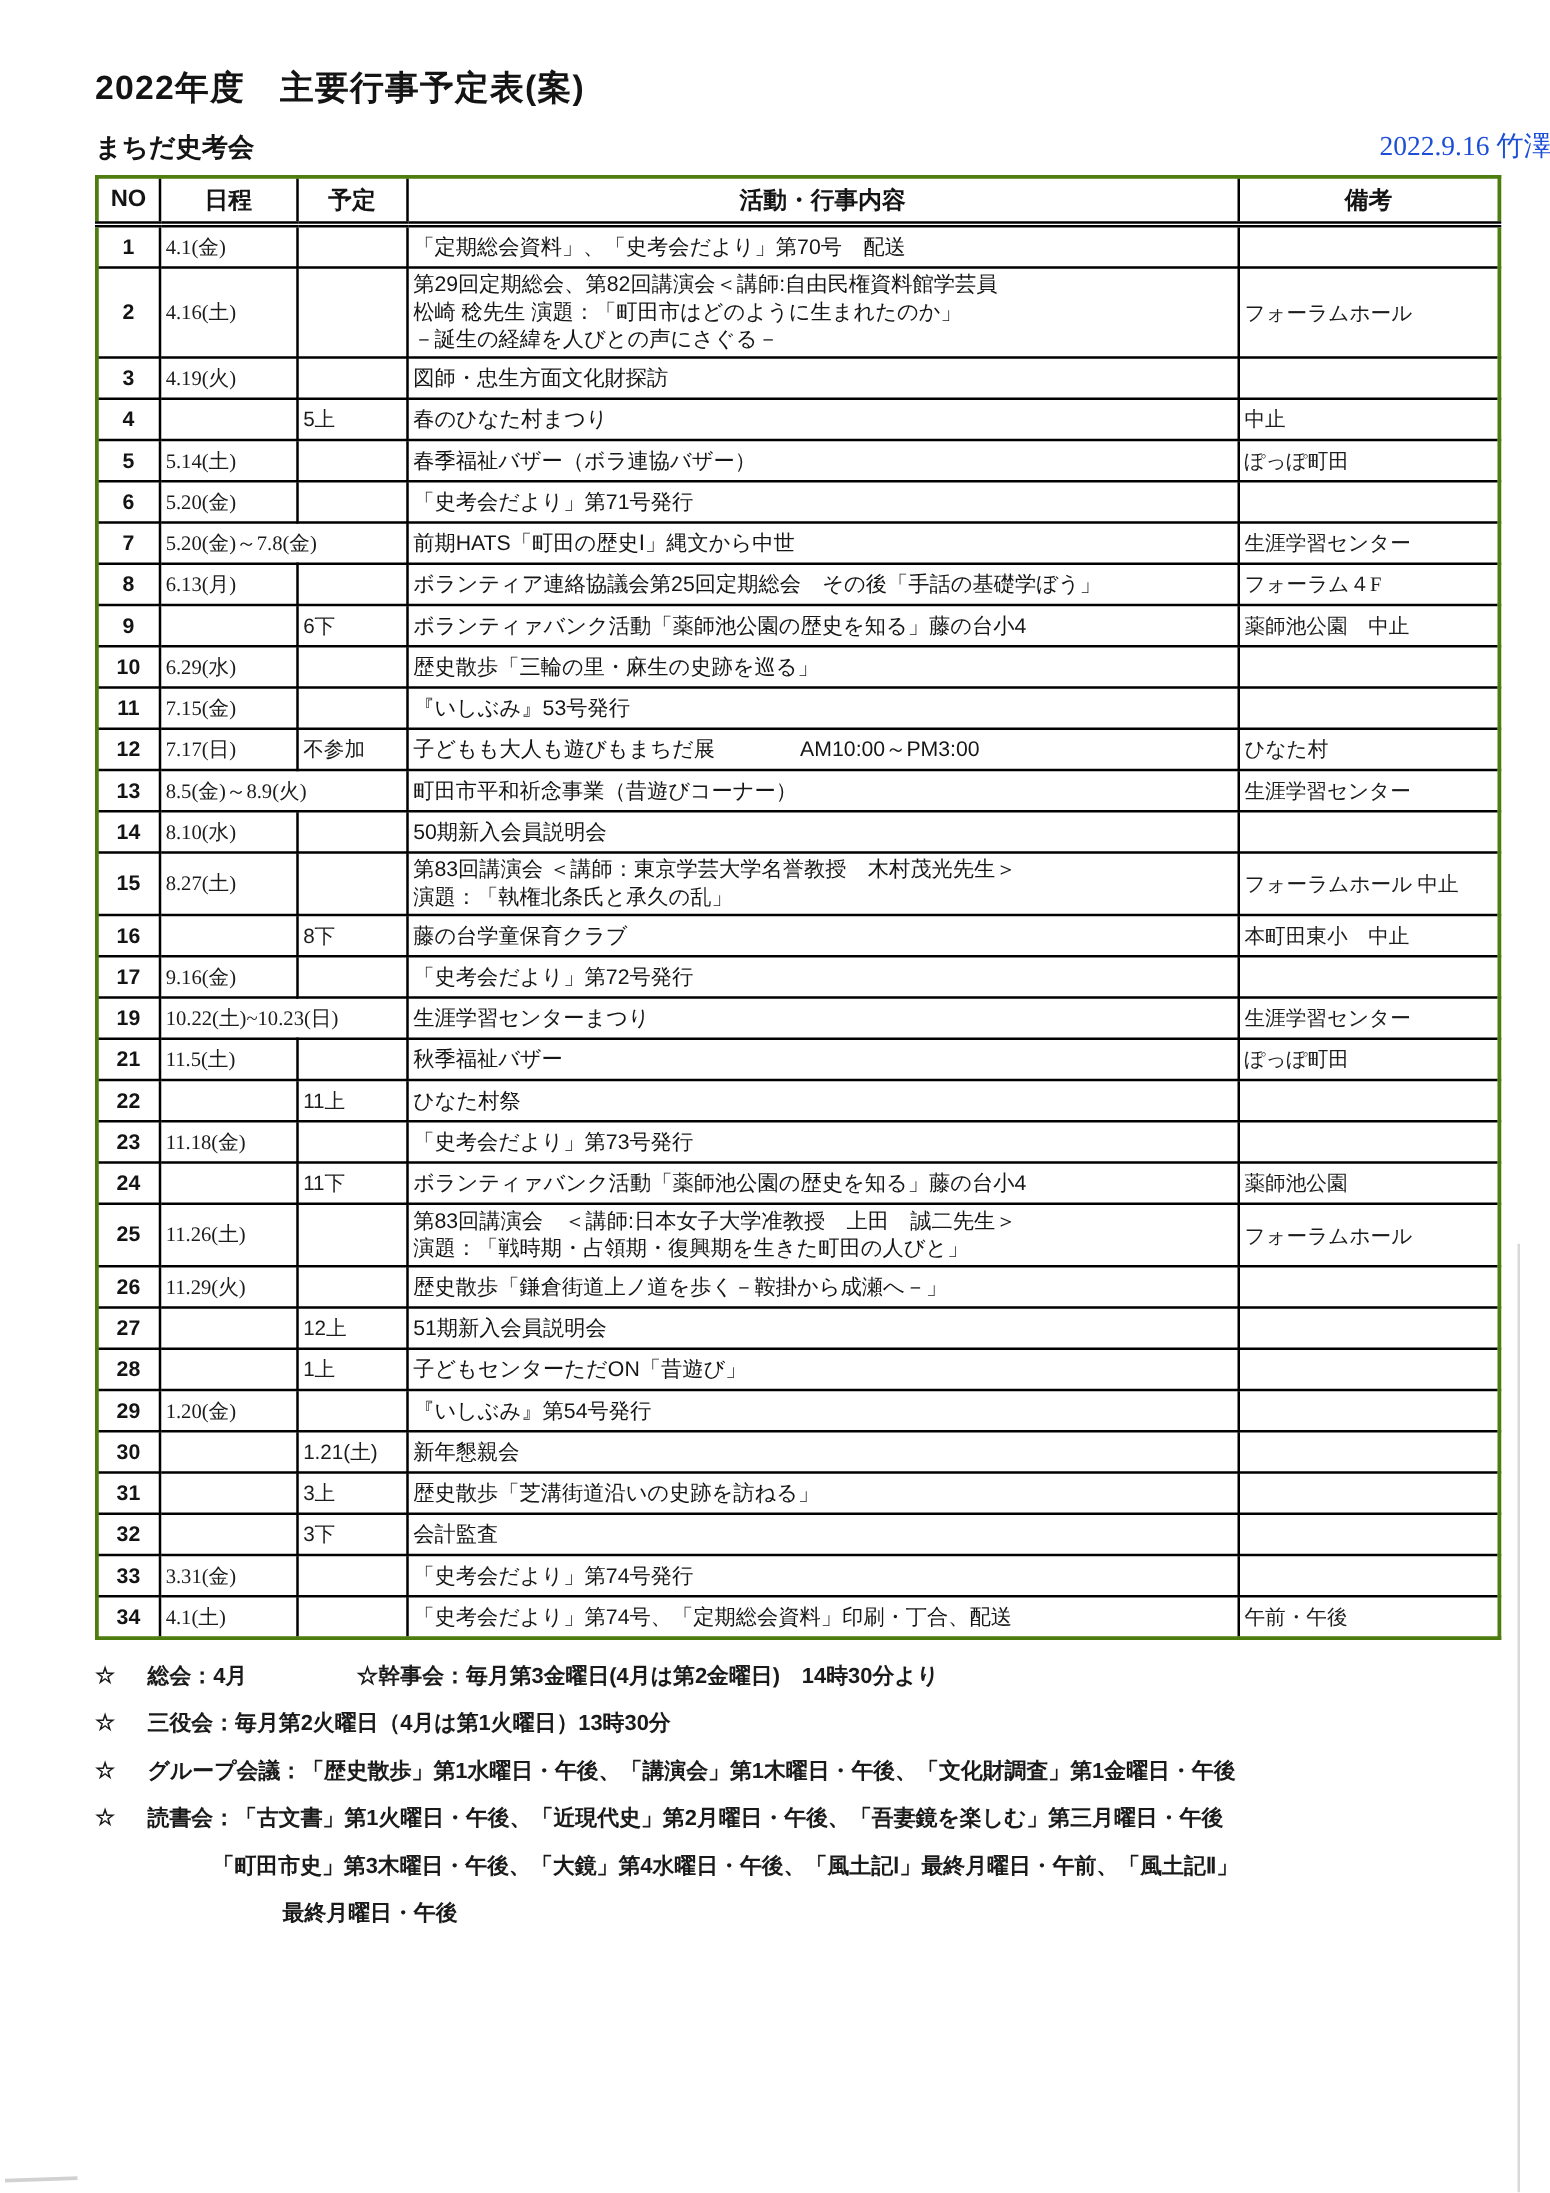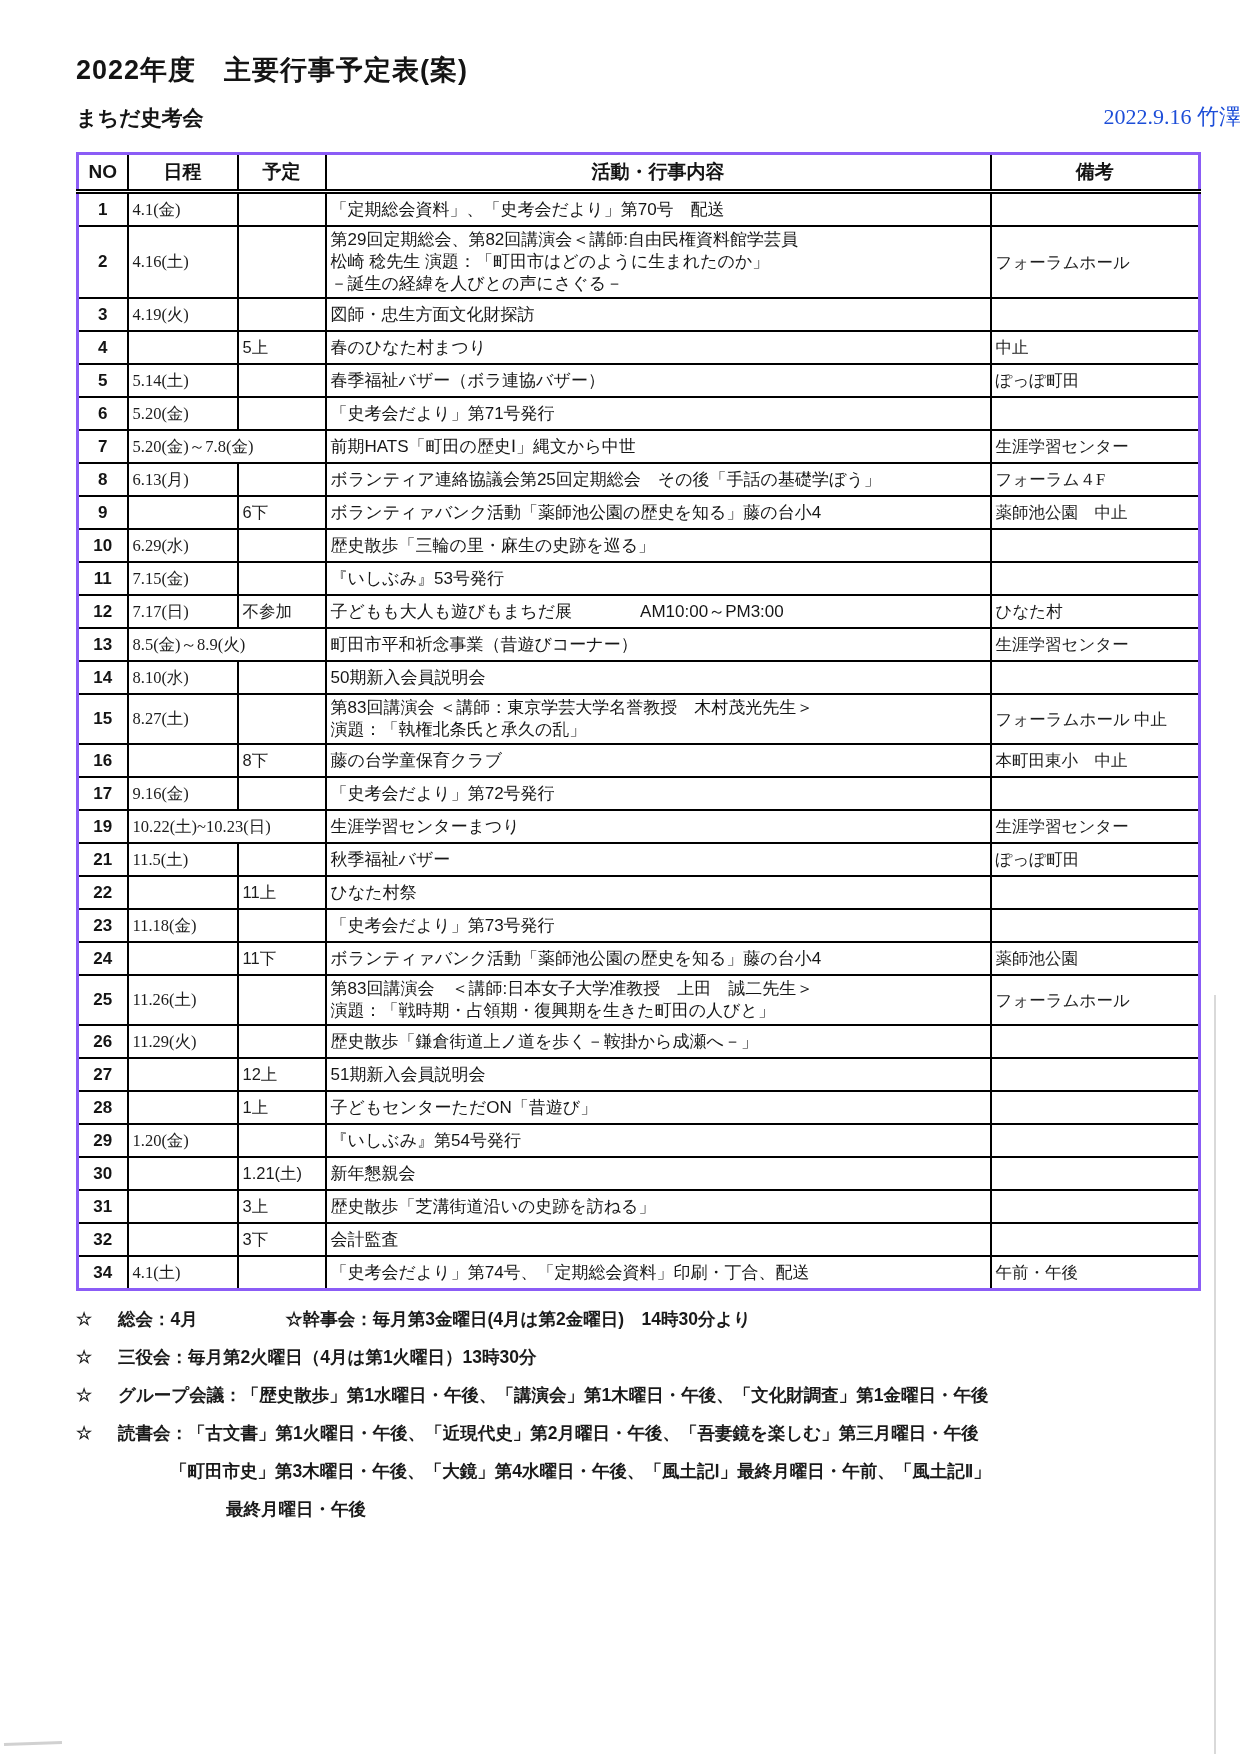--- a/index.html
+++ b/index.html
@@ -14,22 +14,22 @@
   }
   .subhead{
     margin-top:14px;display:flex;justify-content:space-between;align-items:flex-end;
   }
   .org{font-size:21px;font-weight:bold;}
   .docdate{
     font-family:"Liberation Serif","DejaVu Serif",serif;
     font-size:22px;padding-right:28px;color:#1d4ed8;
   }
   table.sched{
-    margin-top:20px;border-collapse:collapse;table-layout:fixed;
-    width:1122px;border:3px solid #8b5cf6;
+    margin-top:8px;border-collapse:collapse;table-layout:fixed;
+    width:1122px;border:3px solid #4d7c0f;
   }
   table.sched th{
     font-size:19px;font-weight:bold;text-align:center;
     border:2px solid #000;border-bottom:5px double #000;
     height:32px;padding:1px 2px;background:#fff;
   }
   table.sched td{
     border:2px solid #000;padding:2px 4px;height:27px;
     vertical-align:middle;overflow:hidden;
   }
@@ -290,20 +290,27 @@
           <td class="c-note"></td>
         </tr>
         <tr>
           <td class="c-no">32</td>
           <td class="c-date"></td>
           <td class="c-plan">3下</td>
           <td class="c-content">会計監査</td>
           <td class="c-note"></td>
         </tr>
         <tr>
+          <td class="c-no">33</td>
+          <td class="c-date">3.31(金)</td>
+          <td class="c-plan"></td>
+          <td class="c-content">「史考会だより」第74号発行</td>
+          <td class="c-note"></td>
+        </tr>
+        <tr>
           <td class="c-no">34</td>
           <td class="c-date">4.1(土)</td>
           <td class="c-plan"></td>
           <td class="c-content">「史考会だより」第74号、「定期総会資料」印刷・丁合、配送</td>
           <td class="c-note">午前・午後</td>
         </tr>
       </tbody>
   </table>
 
   <div class="footnotes">

